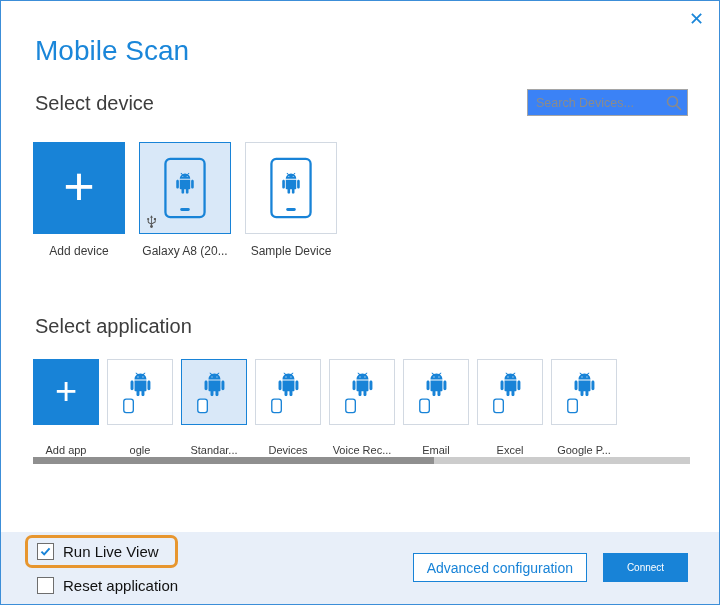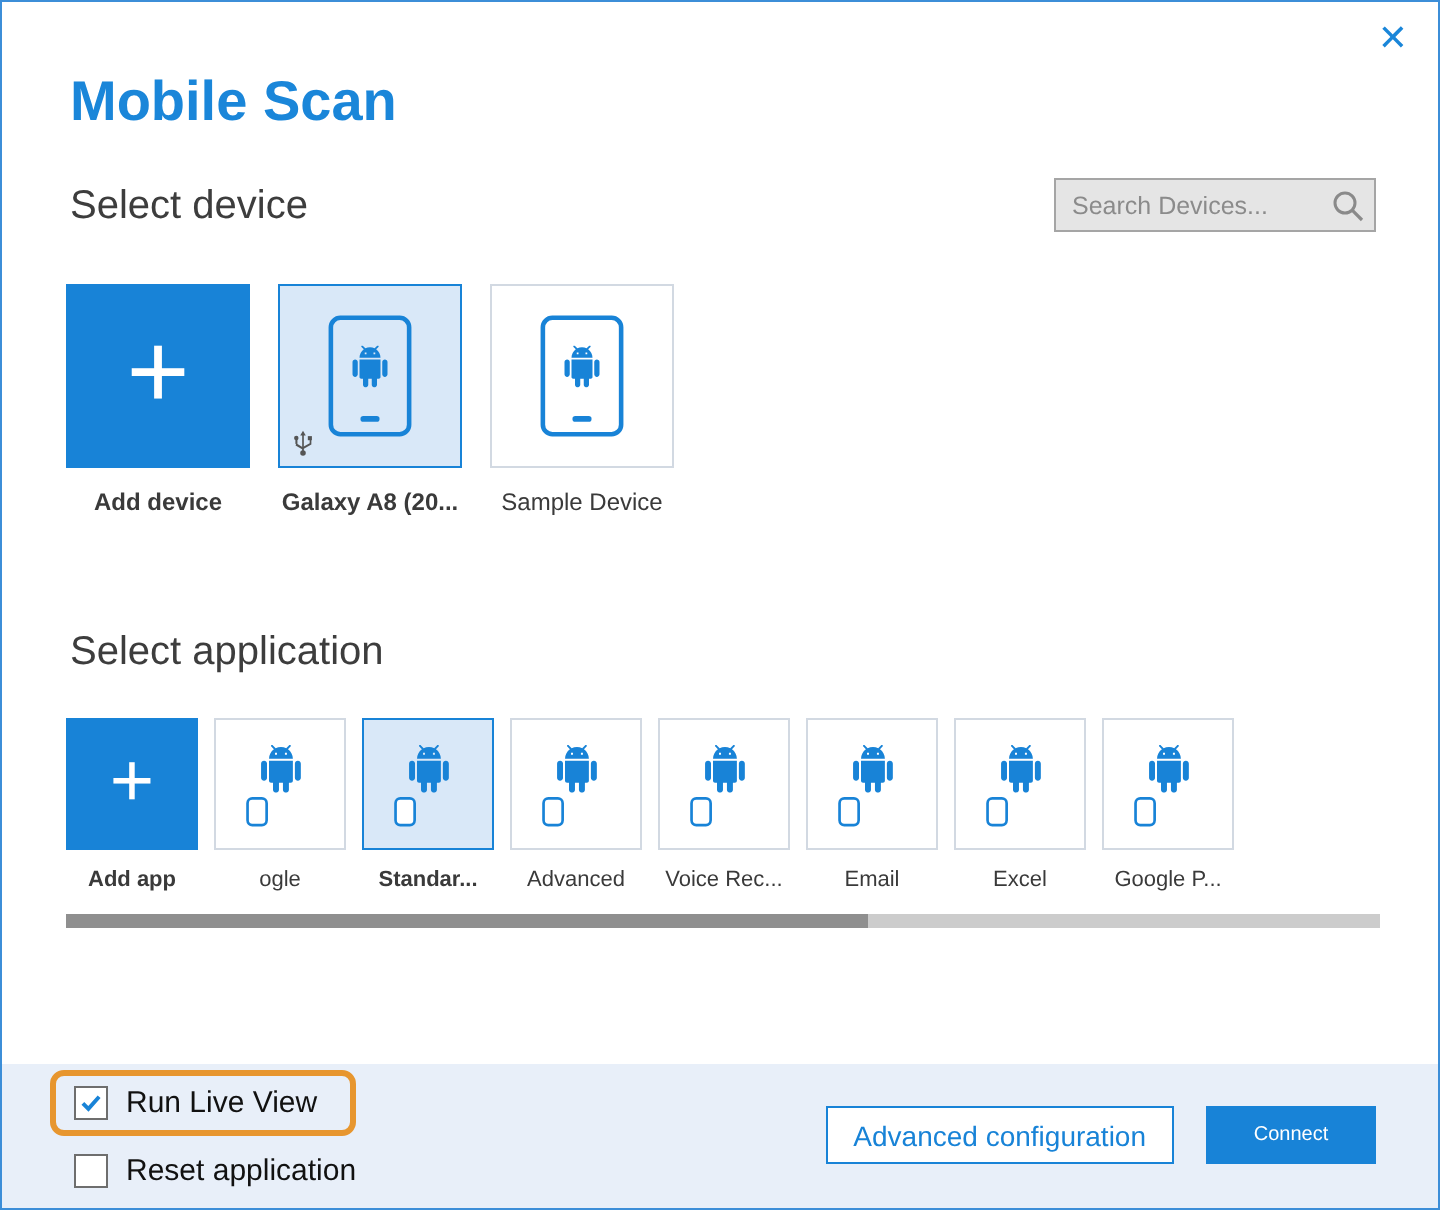--- a/index.html
+++ b/index.html
@@ -1,53 +1,53 @@
 <!DOCTYPE html>
 <html><head>
 <meta charset="utf-8">
 <style>
   *{box-sizing:border-box;margin:0;padding:0;font-family:"Liberation Sans",sans-serif}
   html,body{width:720px;height:605px;background:#fff}
   .dialog{position:relative;width:720px;height:605px;background:#fff;border:1px solid #3c8ed8;overflow:hidden}
 
   .close{position:absolute;top:9px;right:15px;color:#1a86d9;font-size:18px;line-height:1;cursor:pointer}
-  .title{position:absolute;left:34px;top:34px;font-size:28px;font-weight:700;color:#1a86d9}
+  .title{position:absolute;left:34px;top:34px;font-size:28px;font-weight:400;color:#1a86d9}
 
   .sec-h{position:absolute;left:34px;font-size:20px;font-weight:400;color:#3d3d3d}
   .dev-h{top:91px}
   .app-h{top:314px}
 
-  .search{position:absolute;right:31px;width:161px;height:27px;border:1px solid #a5a5a5;background:#e5e5e5;display:flex;align-items:center}
+  .search{position:absolute;right:31px;width:161px;height:27px;border:1px solid #a5a5a5;background:#3b82f6;display:flex;align-items:center}
   .dev-search{top:88px}
   .app-search{top:311px}
   .search input{flex:1;min-width:0;border:0;outline:none;height:100%;padding:0 4px 0 8px;font-size:12.5px;color:#333;background:transparent}
   .search input::placeholder{color:#8b8b8b}
   .mag{width:27px;height:100%;display:flex;align-items:center;justify-content:center;cursor:pointer}
   .mag svg{width:18px;height:18px}
 
   .dev-row{position:absolute;left:32px;top:141px;display:flex;gap:14px}
   .tilewrap{display:flex;flex-direction:column;align-items:center;cursor:pointer}
   .dtile{width:92px;height:92px;display:flex;align-items:center;justify-content:center;position:relative}
   .dtile.add{background:#1883d7}
   .dtile.selected{background:#d9e8f8;border:1px solid #1883d7}
   .dtile.plain{background:#fff;border:1px solid #d2d9e2}
   .plus-lg{color:#fff;font-size:54px;font-weight:300;line-height:1;margin-top:-4px}
   .phone{width:42px;height:62px}
   .usb{position:absolute;left:5px;bottom:4px;width:13px;height:15px}
   .tlabel{margin-top:10px;font-size:12px;color:#3a3a3a;white-space:nowrap}
-  .bold{font-weight:700}
+  .bold{font-weight:400}
 
   .app-row{position:absolute;left:32px;top:358px;display:flex;gap:8px}
   .atile{width:66px;height:66px;display:flex;align-items:center;justify-content:center;position:relative}
   .atile.add{background:#1883d7}
   .plus-sm{color:#fff;font-size:38px;font-weight:300;line-height:1;margin-top:-3px}
   .atile.selected{background:#d9e8f8;border:1px solid #1883d7}
   .atile.plain{background:#fff;border:1px solid #d2d9e2}
   .appicon{width:42px;height:47px}
-  .alabel{margin-top:9px;font-size:11px;color:#3a3a3a;white-space:nowrap}
+  .alabel{margin-top:19px;font-size:11px;color:#3a3a3a;white-space:nowrap}
 
   .scrollbar{position:absolute;left:32px;top:456px;width:657px;height:7px;background:#cccccc}
   .scroll-thumb{height:100%;width:61%;background:#8f8f8f;cursor:pointer}
 
   .footer{position:absolute;left:0;right:0;bottom:0;height:72px;background:#e8eff9}
   .highlight{position:absolute;left:24px;top:3px;display:flex;align-items:center;border:3px solid #e7962f;border-radius:7px;padding:5px 16px 5px 9px;background:transparent}
   .chk-row{display:flex;align-items:flex-end;gap:9px;cursor:pointer}
   .chk{width:17px;height:17px;background:#fff;border:1px solid #6e6e6e;display:flex;align-items:center;justify-content:center;flex:none}
   .chk svg{width:13px;height:13px}
   .chk-label{font-size:15px;color:#111;white-space:nowrap}
@@ -167,21 +167,21 @@
       </div>
       <div class="alabel bold">Standar...</div>
     </div>
 
     <div class="tilewrap">
       <div class="atile plain">
         <svg class="appicon">
             <use href="#app-android"></use>
           </svg>
       </div>
-      <div class="alabel">Advanced</div>
+      <div class="alabel">Devices</div>
     </div>
 
     <div class="tilewrap">
       <div class="atile plain">
         <svg class="appicon">
             <use href="#app-android"></use>
           </svg>
       </div>
       <div class="alabel">Voice Rec...</div>
     </div>

